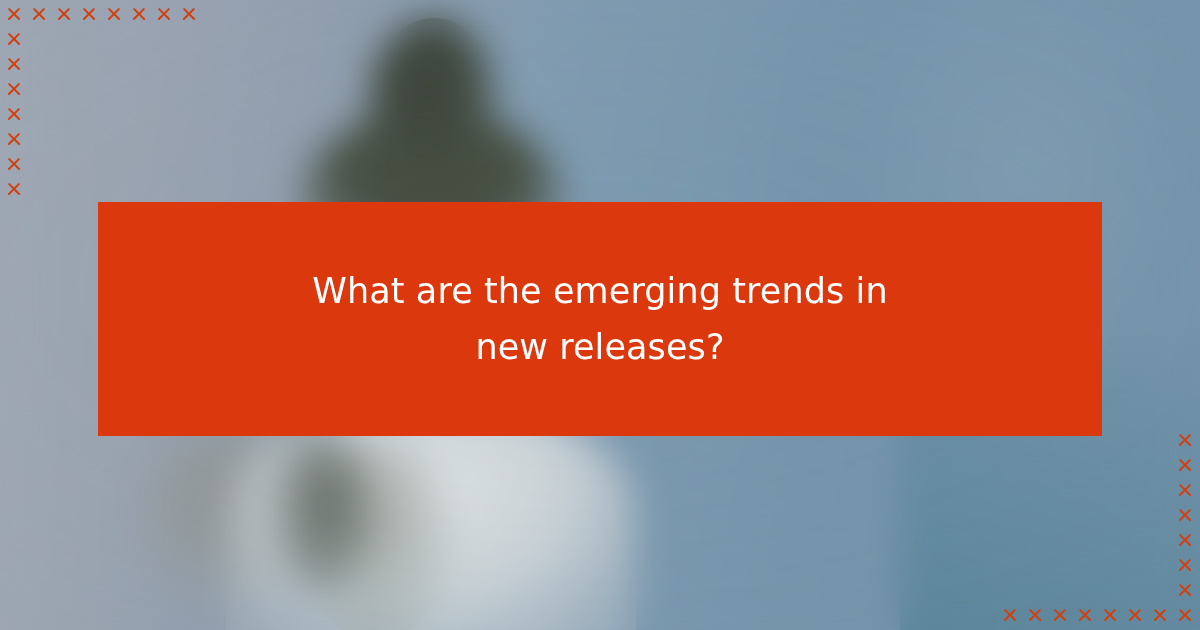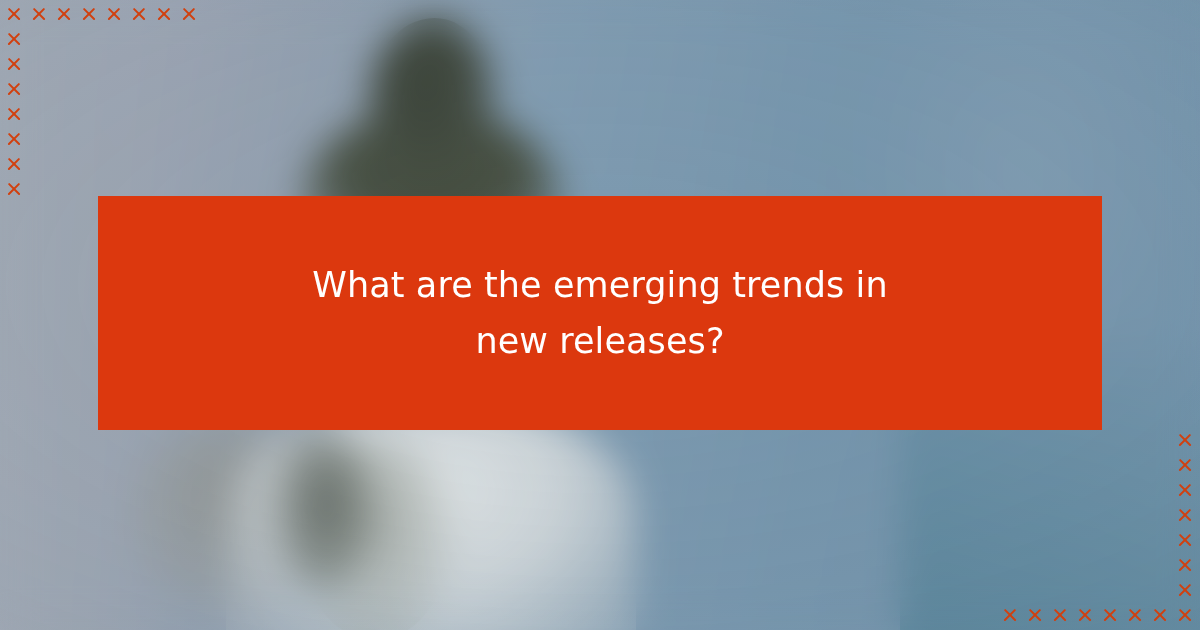--- a/index.html
+++ b/index.html
@@ -206,21 +206,21 @@
     background: #d1400f;
     border-radius: 1px;
   }
   .x-mark::before { transform: rotate(45deg); }
   .x-mark::after  { transform: rotate(-45deg); }
 
   
   .banner {
     position: absolute;
     left: 98px;
-    top: 196px;
+    top: 202px;
     width: 1004px;
     height: 234px;
     background: #dc380e;
     display: flex;
     align-items: center;
     justify-content: center;
     box-sizing: border-box;
     padding: 0 60px;
   }
   .banner-title {

